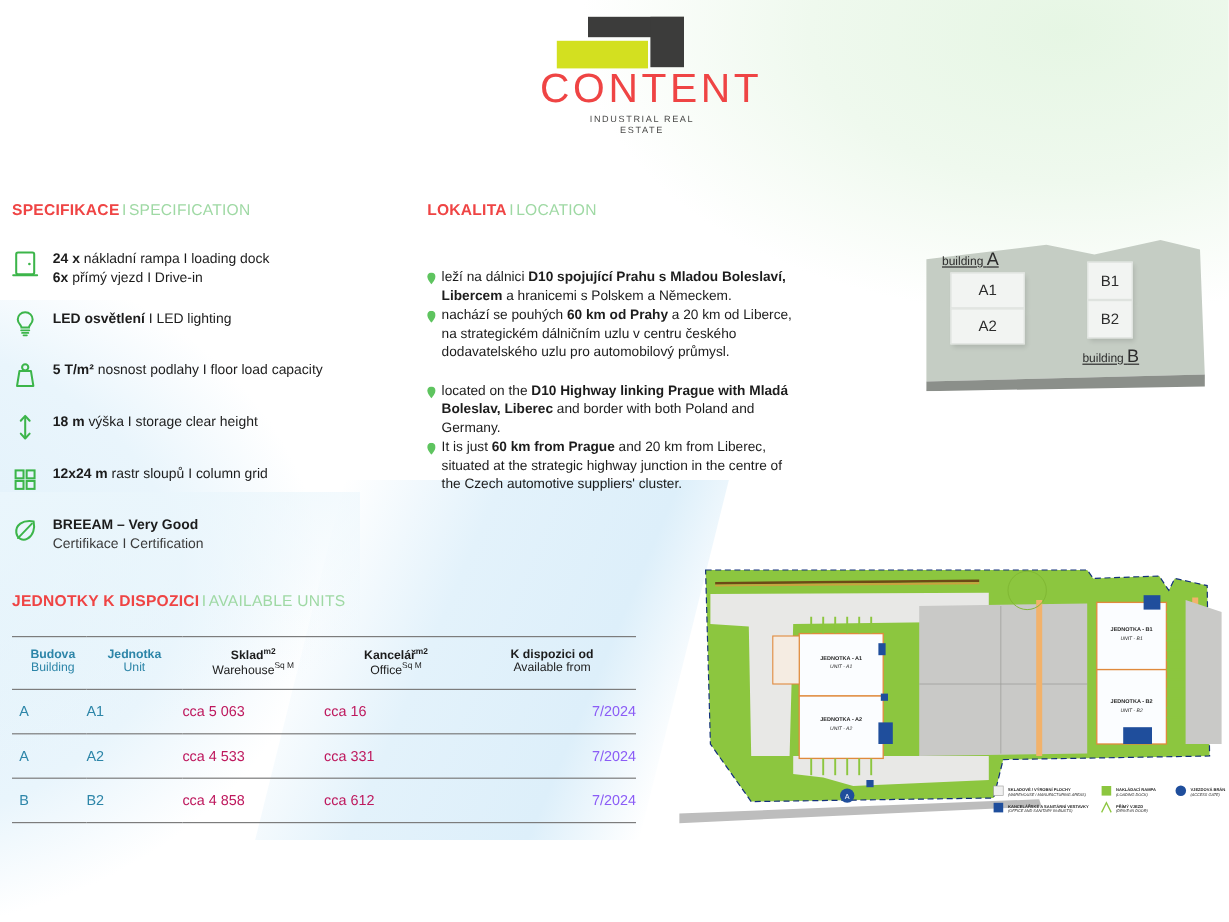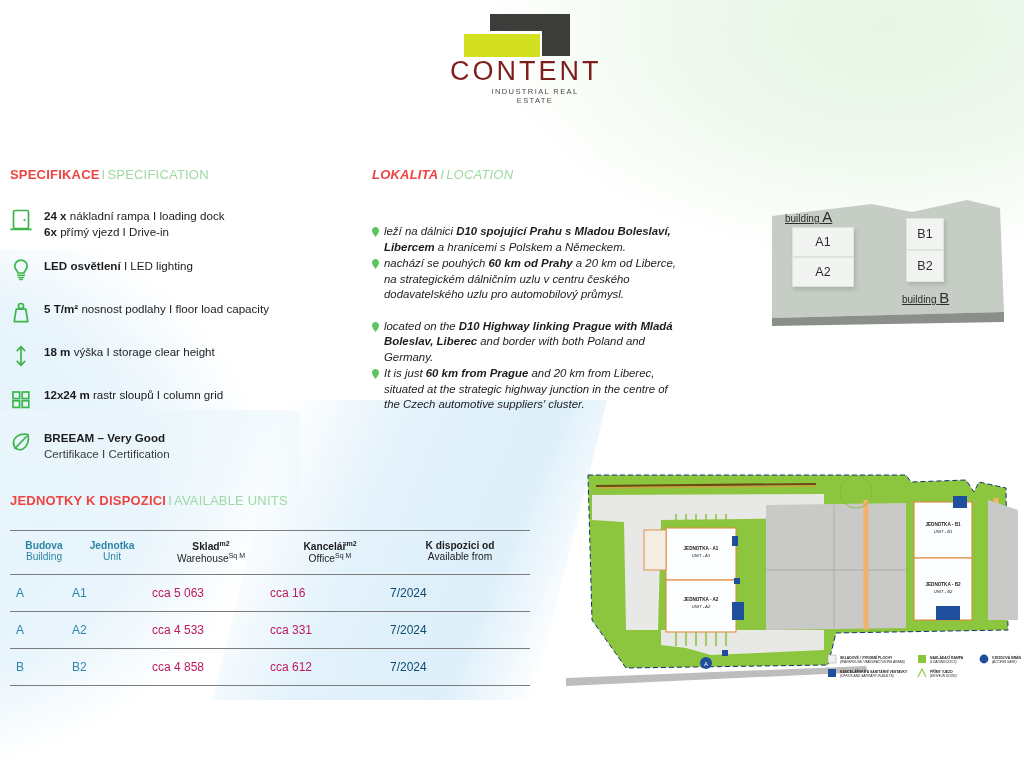--- a/index.html
+++ b/index.html
@@ -35,41 +35,41 @@
   }
 
   
   .logo-wrap {
     position: absolute; left: 450px; top: 12px; width: 130px; text-align: center;
   }
   .logo-mark { position: relative; width: 126px; height: 45px; margin: 0 auto; }
   .logo-dark-top { position: absolute; left: 38px; top: 2px; width: 80px; height: 17px; background: #3c3c3b; }
   .logo-dark-right { position: absolute; left: 90px; top: 2px; width: 28px; height: 42px; background: #3c3c3b; }
   .logo-yellow { position: absolute; left: 12px; top: 22px; width: 76px; height: 23px; background: #d3e020; }
-  .logo-word { font-size: 27px; letter-spacing: 3px; color: #7f1d1d; font-weight: 400; line-height: 1.05; text-align: center; }
+  .logo-word { font-size: 34px; letter-spacing: 3px; color: #ef4444; font-weight: 400; line-height: 1.05; text-align: center; }
   .logo-sub { font-size: 7.6px; letter-spacing: 1.35px; color: #4a4a49; margin-top: 2px; margin-left: 40px; }
 
   
   .sec-head { font-size: 13px; font-weight: 700; letter-spacing: .2px; }
   .sec-head .cz { color: #ef4444; }
   .sec-head .sep { color: #9fd9a4; font-weight: 400; padding: 0 2px; }
   .sec-head .en { color: #9fd9a4; font-weight: 400; }
 
   
   #spec { position: absolute; left: 10px; top: 167px; width: 340px; }
   #spec-list { margin-top: 25px; }
   .spec-row { display: flex; align-items: flex-start; margin-bottom: 18px; }
   .spec-icon { width: 34px; flex: 0 0 34px; padding-top: 1px; }
   .spec-icon svg { display: block; }
   .spec-text { font-size: 11.6px; color: #1c1c1c; line-height: 1.35; padding-top: 1px; }
   .spec-text b { font-weight: 700; }
   .spec-text .light { color: #3b3b3b; }
 
   
-  #loc { position: absolute; left: 372px; top: 167px; width: 310px; font-style: italic; }
+  #loc { position: absolute; left: 356px; top: 167px; width: 310px; }
   #loc-body { margin-top: 42px; }
   .loc-group { margin-bottom: 16px; }
   .loc-item { position: relative; padding-left: 12px; font-size: 11.4px; line-height: 1.36; color: #1c1c1c; margin-bottom: 1px; }
   .loc-item b { font-weight: 700; }
   .pin { position: absolute; left: 0; top: 3px; width: 7px; height: 10px; }
 
   
   #bldg { position: absolute; left: 752px; top: 186px; width: 262px; height: 140px; }
   #bldg svg { display: block; }
   .bl-label { position: absolute; font-size: 10px; color: #2c2c2c; white-space: nowrap; text-decoration: underline; }
@@ -90,21 +90,21 @@
   thead th .l2 { display: block; font-weight: 400; }
   thead th sup { font-size: 7px; }
   .c-build { color: #2c85a8; width: 62px; padding-left: 6px !important; }
   .c-unit  { color: #2c85a8; width: 80px; }
   .c-wh    { color: #1c1c1c; width: 118px; }
   .c-of    { color: #1c1c1c; width: 120px; }
   .c-av    { color: #1c1c1c; }
   tbody td { padding: 11px 0; border-bottom: 1.4px solid #7c7c7c; font-size: 12px; vertical-align: middle; }
   tbody td.b { color: #2c85a8; }
   tbody td.strong { font-weight: 400; color: #be185d; }
-  tbody td.plain { color: #0c4a6e; }
+  tbody td.plain { color: #8b5cf6; text-align: right; }
   tbody td:first-child { padding-left: 6px; }
 
   
   #plan { position: absolute; left: 566px; top: 470px; width: 455px; height: 235px; }
   #plan svg { display: block; }
   .plan-txt { font-family: "Liberation Sans", sans-serif; }
 </style>
 </head>
 <body>
 

